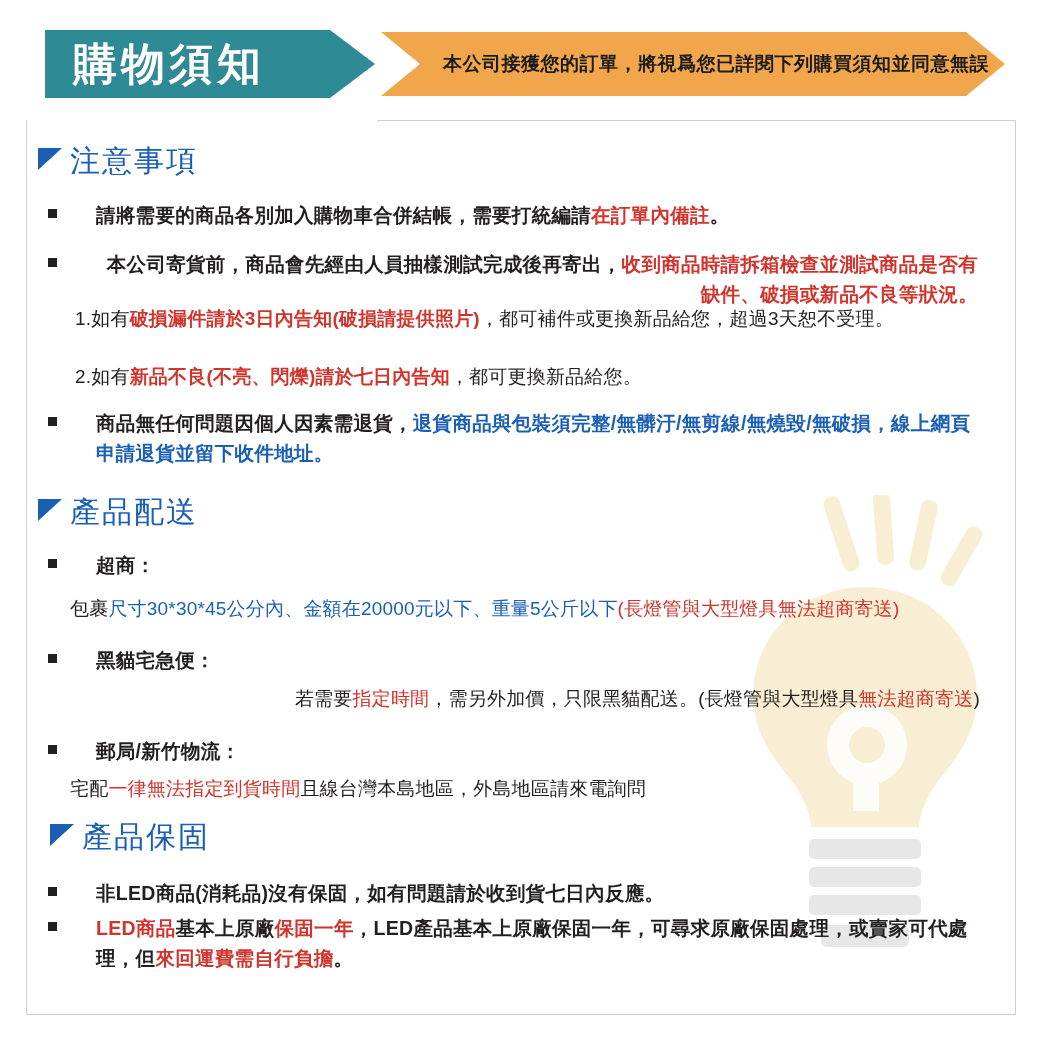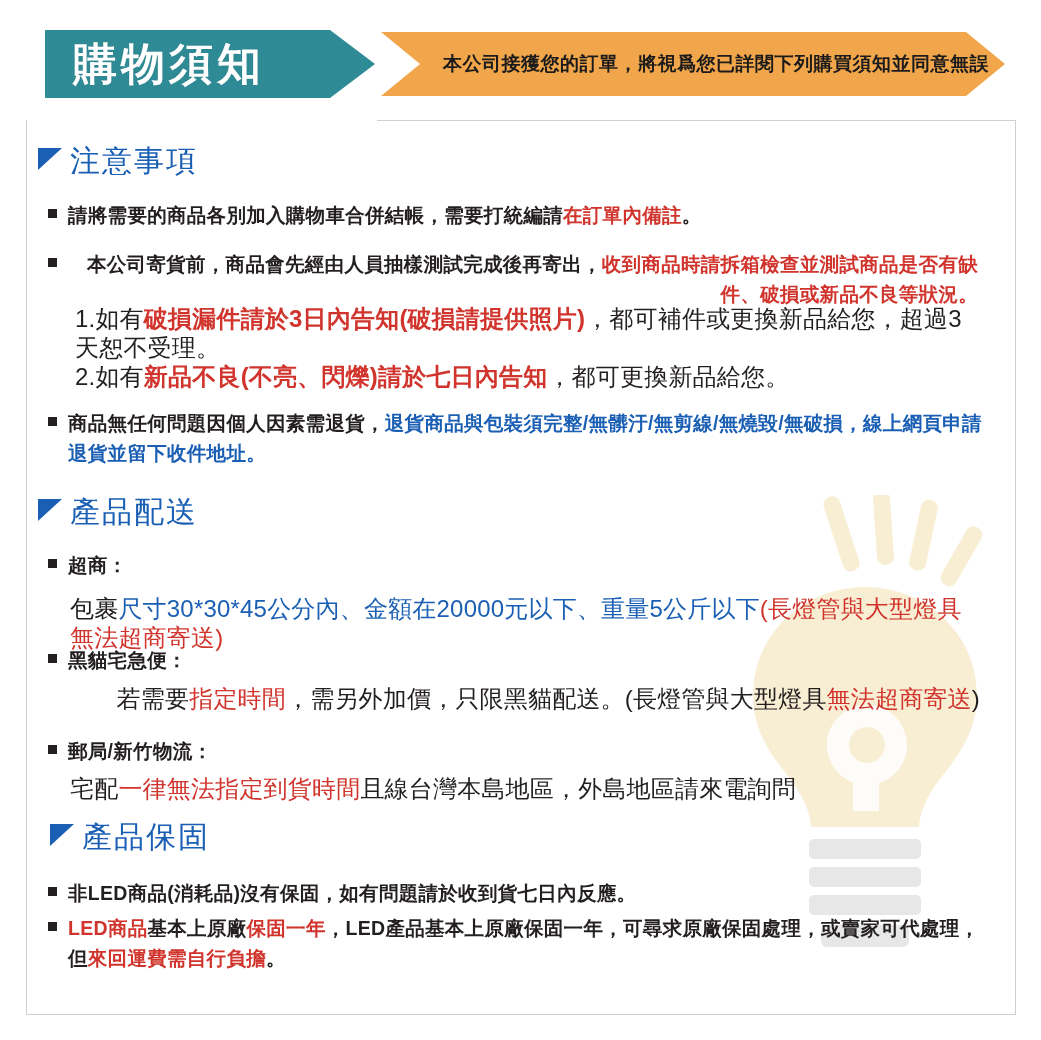--- a/index.html
+++ b/index.html
@@ -126,41 +126,42 @@
     color: #1a5fb4;
     letter-spacing: 2px;
     line-height: 1;
   }
 
   
   .row {
     position: absolute;
     display: flex;
     align-items: flex-start;
+    gap: 28px;
   }
   .sq {
     width: 9px;
     height: 9px;
     background: #231f20;
     margin-top: 9px;
     margin-right: 11px;
     flex: none;
   }
   .para {
     font-size: 19.5px;
     line-height: 30px;
     font-weight: bold;
     letter-spacing: .3px;
   }
   .red { color: #d0342c; }
   .blue { color: #1a5fb4; }
   .blk { color: #231f20; }
   .sub {
     position: absolute;
-    font-size: 24px;
+    font-size: 19px;
     line-height: 29px;
     letter-spacing: .2px;
   }
   .bold { font-weight: bold; }
 </style>
 </head>
 <body>
 
 <div class="banner">
   <div class="banner-teal">

